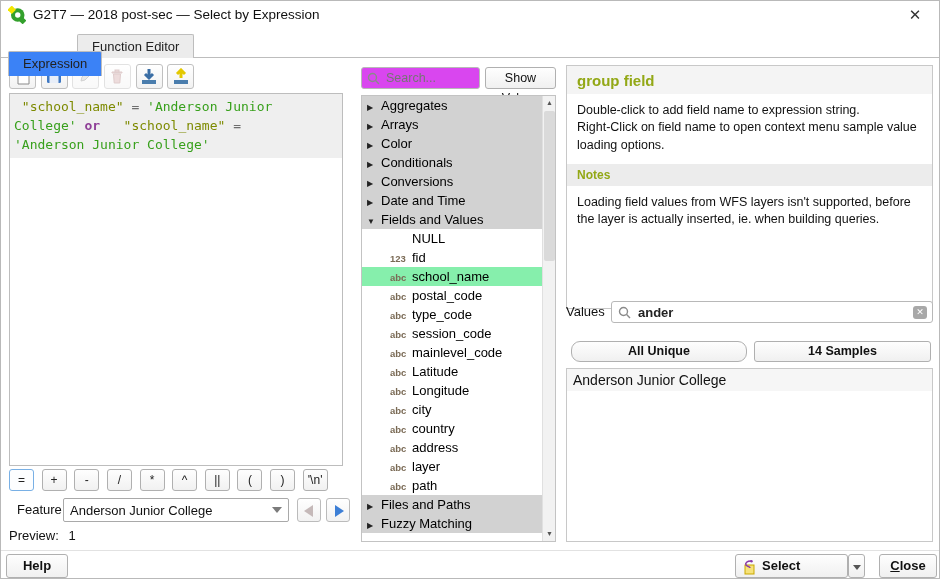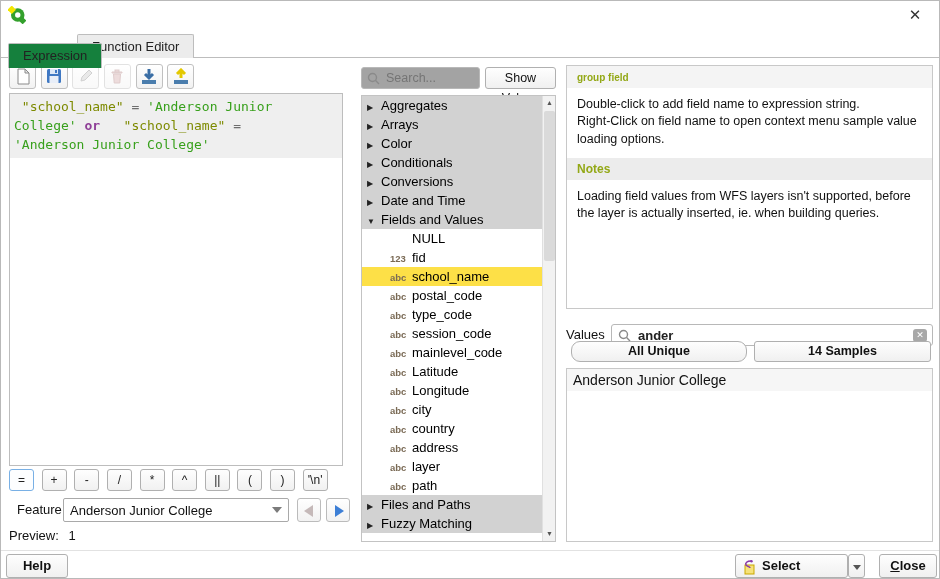--- a/index.html
+++ b/index.html
@@ -9,21 +9,21 @@
 
   
   .titlebar { position:absolute; left:0; top:0; width:100%; height:28px; background:#fff; }
   .title-icon { position:absolute; left:7px; top:5px; width:18px; height:18px; }
   .title-text { position:absolute; left:32px; top:6px; font-size:13.5px; color:#101010; }
   .close-x { position:absolute; right:14px; top:4px; width:20px; height:20px; text-align:center; line-height:20px; font-size:15px; color:#333; cursor:pointer; }
 
   
   .tabbar { position:absolute; left:0; top:30px; width:100%; height:27px; border-bottom:1px solid #bdbdbd; }
   .tab { position:absolute; top:3px; height:24px; padding:0 14px; line-height:24px; font-size:13px; border:1px solid #bdbdbd; border-bottom:none; background:#ececec; color:#222; border-radius:2px 2px 0 0; }
-  .tab.active { background:#15803d; height:25px; top:12px; z-index:2; }
+  .tab.active { background:#3b82f6; height:25px; top:20px; z-index:2; }
   .tab1 { left:7px; }
   .tab2 { left:76px; }
 
   
   .btn { display:inline-block; border:1px solid #b0b0b0; border-radius:3px; background:linear-gradient(#fefefe,#f0f0f0); text-align:center; color:#111; }
 
   
   .toolbar { position:absolute; left:8px; top:63px; height:26px; }
   .tbtn { display:inline-block; width:27px; height:25px; margin-right:1px; border:1px solid #c0c0c0; border-radius:3px; background:linear-gradient(#fff,#f2f2f2); vertical-align:top; text-align:center; }
   .tbtn svg { margin-top:3px; }
@@ -50,46 +50,46 @@
   .navbtn .tri { position:absolute; top:6px; width:0; height:0; }
   .nav-prev { left:288px; }
   .nav-prev .tri { left:6px; border-top:6px solid transparent; border-bottom:6px solid transparent; border-right:9px solid #c5b9b9; }
   .nav-next { left:317px; }
   .nav-next .tri { left:8px; border-top:6px solid transparent; border-bottom:6px solid transparent; border-left:9px solid #3d7fd6; }
 
   .preview-row { position:absolute; left:8px; top:527px; font-size:13px; }
   .preview-row b { font-weight:normal; margin-left:6px; }
 
   
-  .search-box { position:absolute; left:360px; top:66px; width:119px; height:22px; border:1px solid #b8b8b8; border-radius:3px; background:#a3a3a3; }
+  .search-box { position:absolute; left:360px; top:66px; width:119px; height:22px; border:1px solid #b8b8b8; border-radius:3px; background:#d946ef; }
   .search-box .mag { position:absolute; left:5px; top:4px; }
   .search-input { position:absolute; left:24px; top:1px; width:90px; height:18px; border:none; outline:none; font-family:"Liberation Sans",sans-serif; font-size:12.5px; color:#333; background:transparent; }
   .show-values { position:absolute; left:484px; top:66px; width:71px; height:22px; line-height:20px; font-size:12.5px; }
 
   .tree { position:absolute; left:360px; top:94px; width:195px; height:447px; border:1px solid #c3c3c3; background:#fff; overflow:hidden; }
   .trow { height:19px; line-height:19px; font-size:13px; white-space:nowrap; }
   .tgroup { background:#d2d2d2; }
   .tgroup .arr { display:inline-block; width:14px; margin-left:5px; font-size:8px; color:#222; }
   .tfield { padding-left:28px; }
-  .tfield.selected { background:#fde047; }
+  .tfield.selected { background:#86efac; }
   .ticon { display:inline-block; width:22px; font-size:9.5px; font-weight:bold; color:#7a6a55; letter-spacing:0; }
   .tname { font-size:13px; color:#000; }
   .tree-scroll { position:absolute; right:0; top:0; width:13px; height:100%; background:#f2f2f2; border-left:1px solid #e0e0e0; }
   .ts-btn { position:absolute; left:0; width:13px; height:14px; background:#f2f2f2; text-align:center; font-size:7px; color:#555; line-height:14px; }
   .ts-up { top:0; }
   .ts-down { bottom:0; }
   .ts-thumb { position:absolute; left:1px; top:15px; width:11px; height:150px; background:#dadada; border-radius:2px; }
 
   
   .help-box { position:absolute; left:565px; top:64px; width:367px; height:244px; border:1px solid #c8c8c8; background:#fff; overflow:hidden; }
-  .help-title { background:#f4f4f4; padding:6px 10px 5px 10px; font-size:10px; font-weight:bold; color:#93a816; }
+  .help-title { background:#f4f4f4; padding:6px 10px 5px 10px; font-size:15px; font-weight:bold; color:#93a816; }
   .help-body { padding:8px 10px 10px 10px; font-size:12.5px; line-height:1.38; color:#111; }
   .notes-bar { background:#ececec; padding:4px 10px; font-size:12px; font-weight:bold; color:#93a816; }
 
-  .values-row { position:absolute; left:565px; top:323px; height:22px; width:367px; }
+  .values-row { position:absolute; left:565px; top:300px; height:22px; width:367px; }
   .values-label { position:absolute; left:0; top:3px; font-size:13px; }
   .values-search { position:absolute; left:45px; top:0; width:322px; height:22px; border:1px solid #b8b8b8; border-radius:3px; background:#fff; }
   .values-search .mag { position:absolute; left:6px; top:4px; }
   .values-input { position:absolute; left:26px; top:1px; width:260px; height:18px; border:none; outline:none; font-family:"Liberation Sans",sans-serif; font-size:13px; font-weight:600; color:#222; background:transparent; }
   .clear-btn { position:absolute; right:5px; top:4px; width:14px; height:13px; background:#a8a8a8; border-radius:3px; color:#fff; font-size:9px; line-height:13px; text-align:center; }
 
   .val-btn { position:absolute; top:340px; height:21px; line-height:19px; font-size:12.5px; font-weight:600; }
   .btn-unique { left:570px; width:176px;border-radius:9px; }
   .btn-samples { left:753px; width:177px; }
 
@@ -111,20 +111,21 @@
 
 <div class="window">
 
   <div class="titlebar">
     <svg class="title-icon" viewBox="0 0 24 24">
       <circle cx="13" cy="12" r="9" fill="#33a02c"></circle>
       <circle cx="13" cy="12" r="3.6" fill="#ffffff"></circle>
       <rect x="1" y="1" width="8" height="8" fill="#f3e600" transform="rotate(45 5 5)"></rect>
       <rect x="16" y="16" width="7" height="7" fill="#33a02c" transform="rotate(45 19.5 19.5)"></rect>
     </svg>
+    <span class="title-text">G2T7 — 2018 post-sec — Select by Expression</span>
     <span class="close-x">✕</span>
   </div>
 
   <div class="tabbar">
     <div class="tab tab1 active">Expression</div>
     <div class="tab tab2">Function Editor</div>
   </div>
 
   <div class="toolbar">
     <span class="tbtn">

